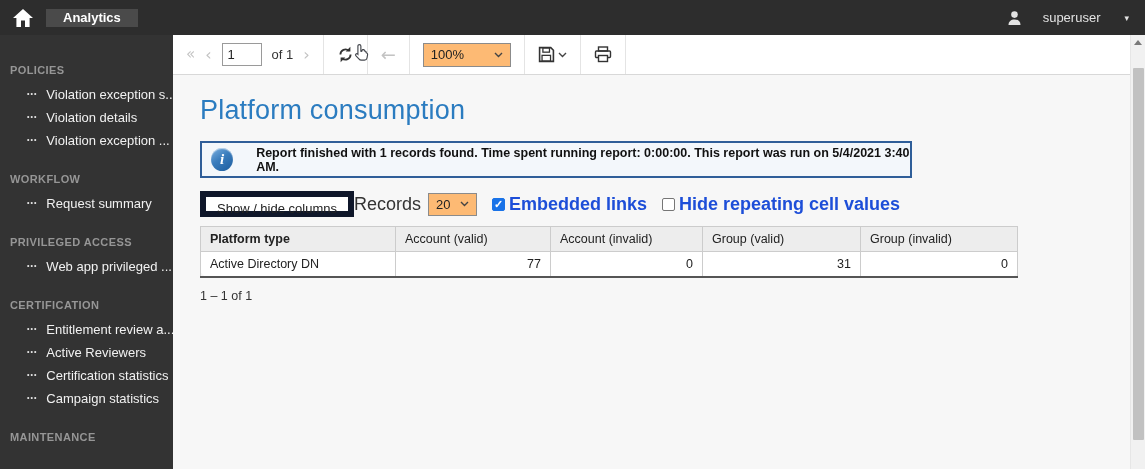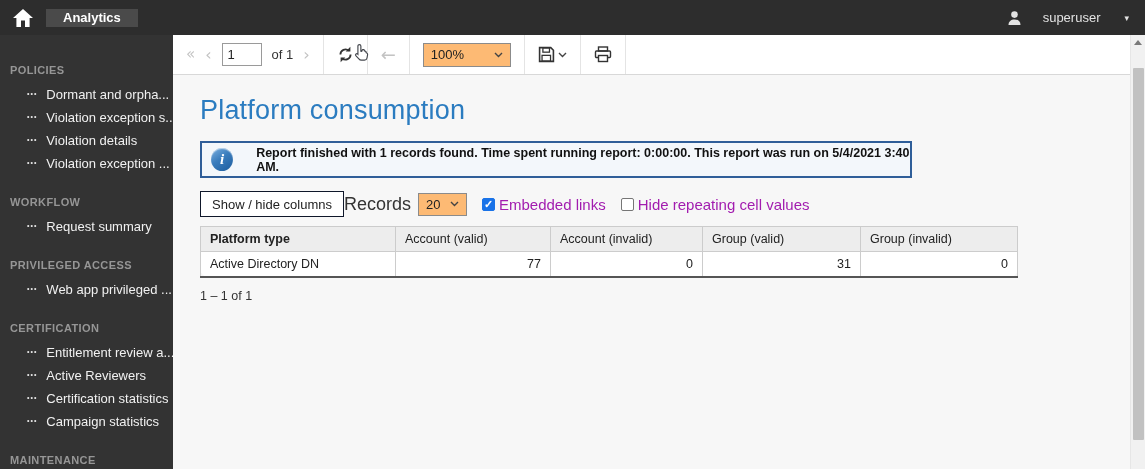--- a/index.html
+++ b/index.html
@@ -82,31 +82,31 @@
     width: 23px; height: 23px; border-radius: 50%;
     background: linear-gradient(145deg, #7db1e0 0%, #3a7dbd 45%, #1d5d9e 100%);
     color: #fff; font-family: "Liberation Serif", serif; font-style: italic; font-weight: bold;
     font-size: 15px; display: flex; align-items: center; justify-content: center;
     box-shadow: inset 0 1px 1px rgba(255,255,255,.6);
   }
   .info-text { margin-left: 23px; font-size: 12.5px; font-weight: bold; color: #111; }
 
   .controls-row { margin-top: 13px; display: flex; align-items: center; }
   .show-hide-btn {
-    background: #fff; border: 1px solid #0f172a; font-size: 13px; color: #222;
+    background: #fff; border: 6px solid #0f172a; font-size: 13px; color: #222;
     padding: 4px 11px; height: 26px; cursor: pointer; font-family: "Liberation Sans", sans-serif;
   }
   .records-label { font-size: 18px; color: #333; }
   .records-select { width: 49px; margin-left: 7px; height: 23px; }
   .checkbox-wrap { display: flex; align-items: center; margin-left: 15px; cursor: pointer; }
   .cb { width: 13px; height: 13px; border: 1px solid #767676; background: #fff; border-radius: 2px;
         display: flex; align-items: center; justify-content: center; flex: 0 0 auto; }
   .cb.checked { background: var(--checkbox-blue); border-color: var(--checkbox-blue); }
   .cb .tick { color: #fff; font-size: 11px; line-height: 1; font-weight: bold; }
-  .cb-label { font-size: 15px; color: #a21caf; margin-left: 4px; }
+  .cb-label { font-size: 18px; color: #1d4ed8; margin-left: 4px; font-weight: bold; }
 
   table.report { border-collapse: collapse; margin-top: 9px; table-layout: fixed; background: #fff; }
   table.report th, table.report td {
     border: 1px solid #ccc; font-size: 12.5px; padding: 5px 9px; text-align: left;
     overflow: hidden; white-space: nowrap; color: #222;
   }
   table.report thead th { background: var(--header-bg); font-weight: normal; }
   table.report thead th.sorted { font-weight: bold; }
   table.report td.num { text-align: right; }
   table.report { border-bottom: 2px solid #555; border-radius: 10px; }
@@ -146,24 +146,20 @@
       <path d="M0.5 14 C0.5 10.2 3 8.4 6.5 8.4 C10 8.4 12.5 10.2 12.5 14 Z" fill="#e3e3e3"></path>
     </svg>
     <span>superuser</span>
     <span class="caret">▾</span>
   </div>
 </div>
 
 <div class="sidebar">
   <div class="side-section">
     <div class="side-title">POLICIES</div>
-    <div class="side-item">
-      <span class="dots">•••</span>
-      <span>Dormant and orpha...</span>
-    </div>
     <div class="side-item">
       <span class="dots">•••</span>
       <span>Violation exception s...</span>
     </div>
     <div class="side-item">
       <span class="dots">•••</span>
       <span>Violation details</span>
     </div>
     <div class="side-item">
       <span class="dots">•••</span>

